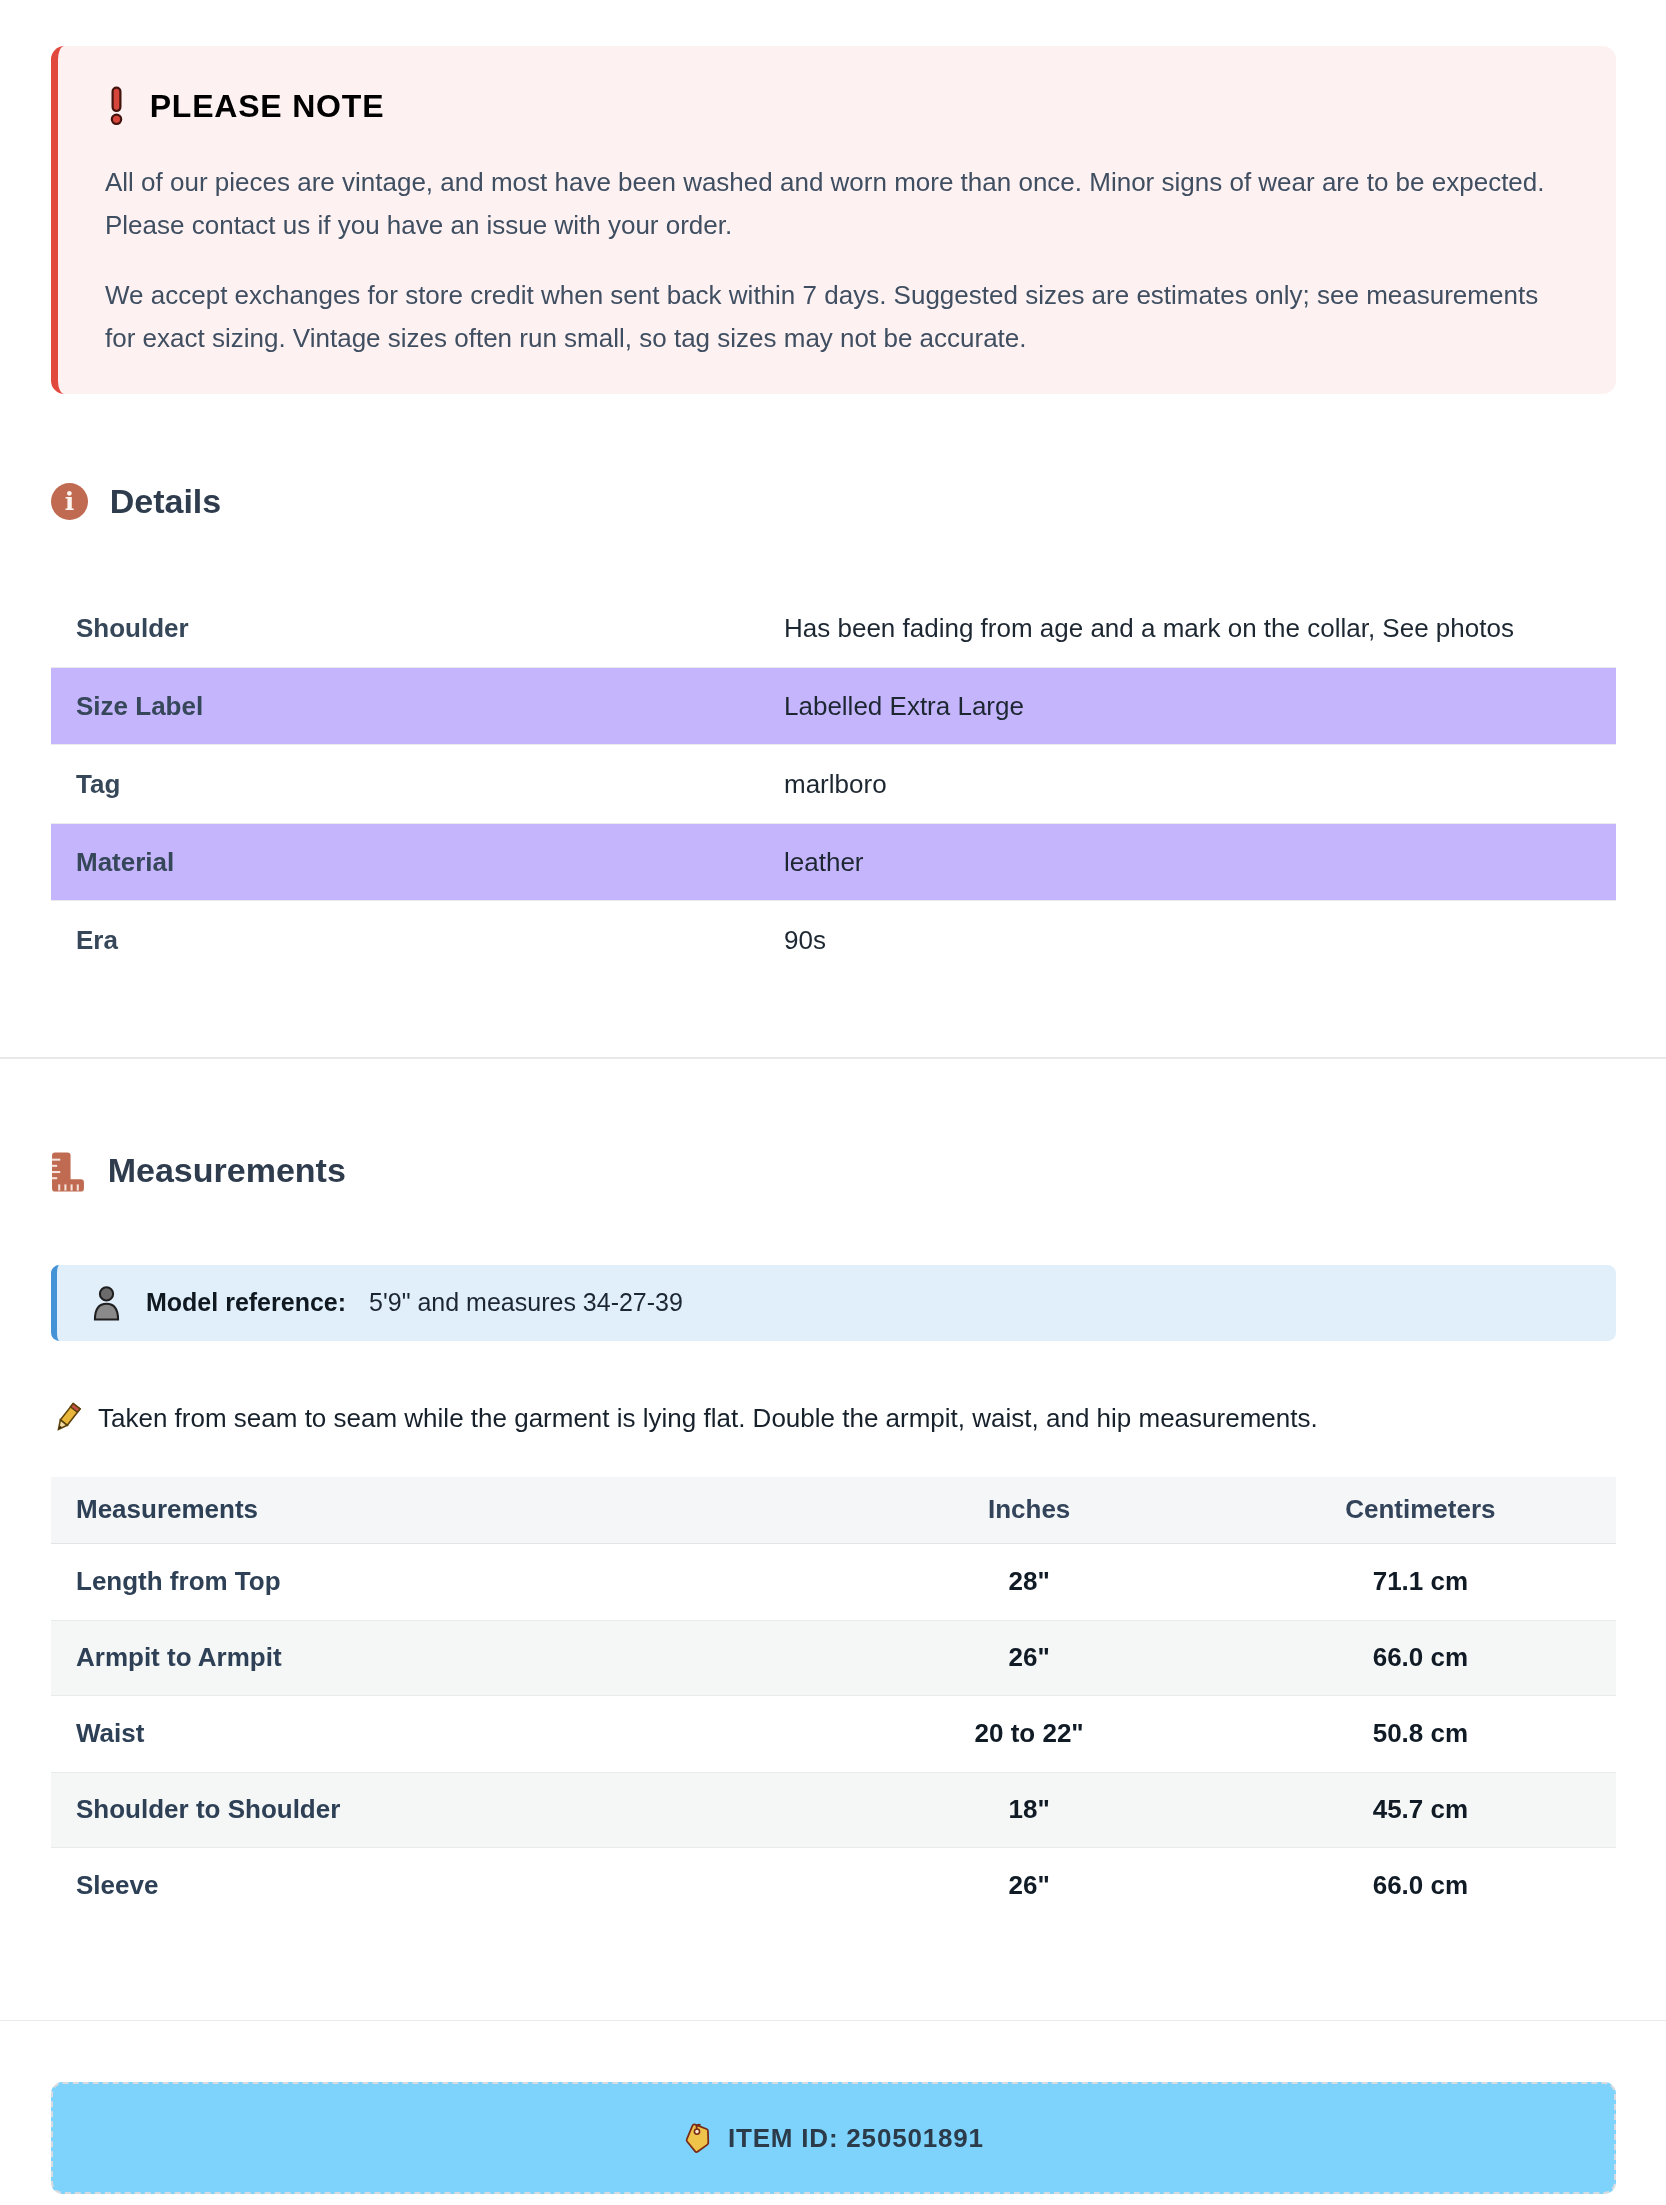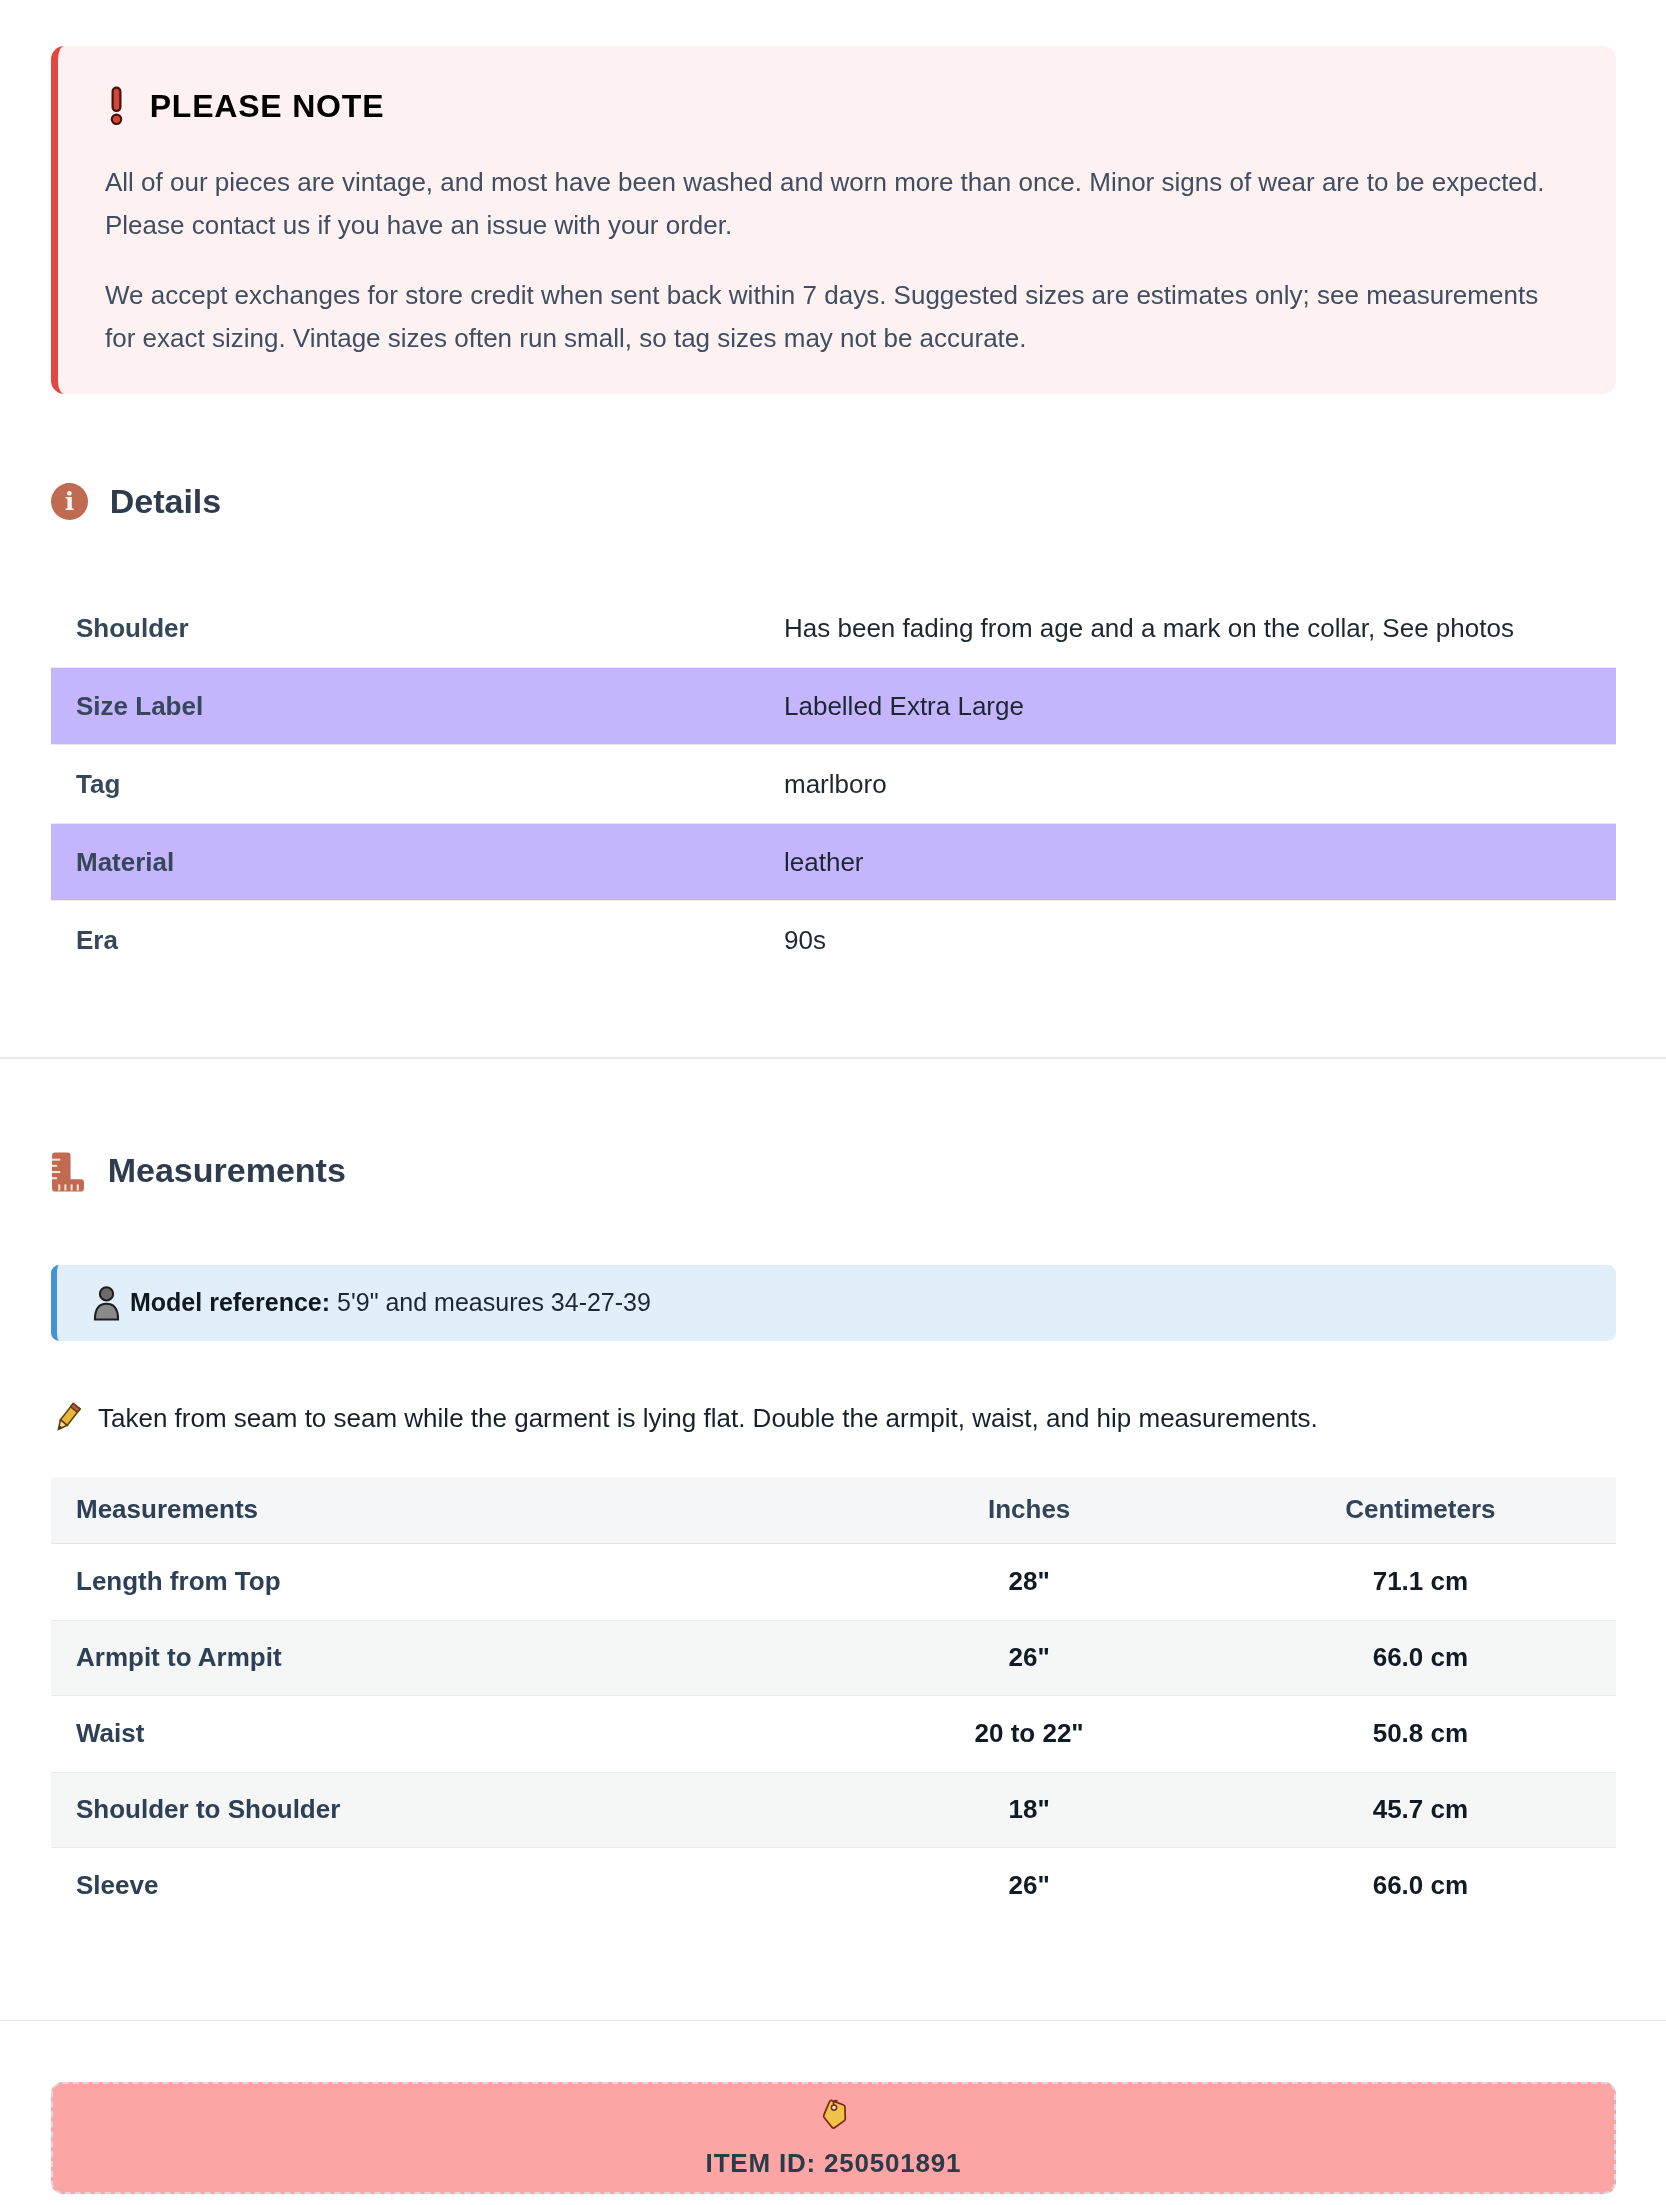--- a/index.html
+++ b/index.html
@@ -112,21 +112,21 @@
 
   
   .model-box {
     margin-top: 73px;
     height: 76px;
     background: #e1effb;
     border-left: 6.7px solid #4493d6;
     border-radius: 8.3px;
     display: flex;
     align-items: center;
-    gap: 7px;
+    gap: 23px;
     padding: 0 33px;
   }
   .model-label {
     font-size: 25px;
     font-weight: 700;
     color: #101820;
   }
   .model-value {
     font-size: 25px;
     font-weight: 400;
@@ -177,28 +177,27 @@
   }
   .mt-body-row .mt-col-in, .mt-body-row .mt-col-cm {
     font-weight: 600;
     color: #101b26;
   }
 
   
   .item-box {
     margin-top: 61px;
     height: 112px;
-    background: #fca5a5;
+    background: #7dd3fc;
     border: 2.5px dashed #d7dbdf;
     border-radius: 11.7px;
     display: flex;
     align-items: center;
     justify-content: center;
     gap: 16.7px;
-    flex-direction: column;
   }
   .item-id-text {
     font-size: 26px;
     font-weight: 600;
     letter-spacing: 0.8px;
     color: #2c3b4a;
   }
 
   .icon-svg { display: block; flex: 0 0 auto; }
 </style>

